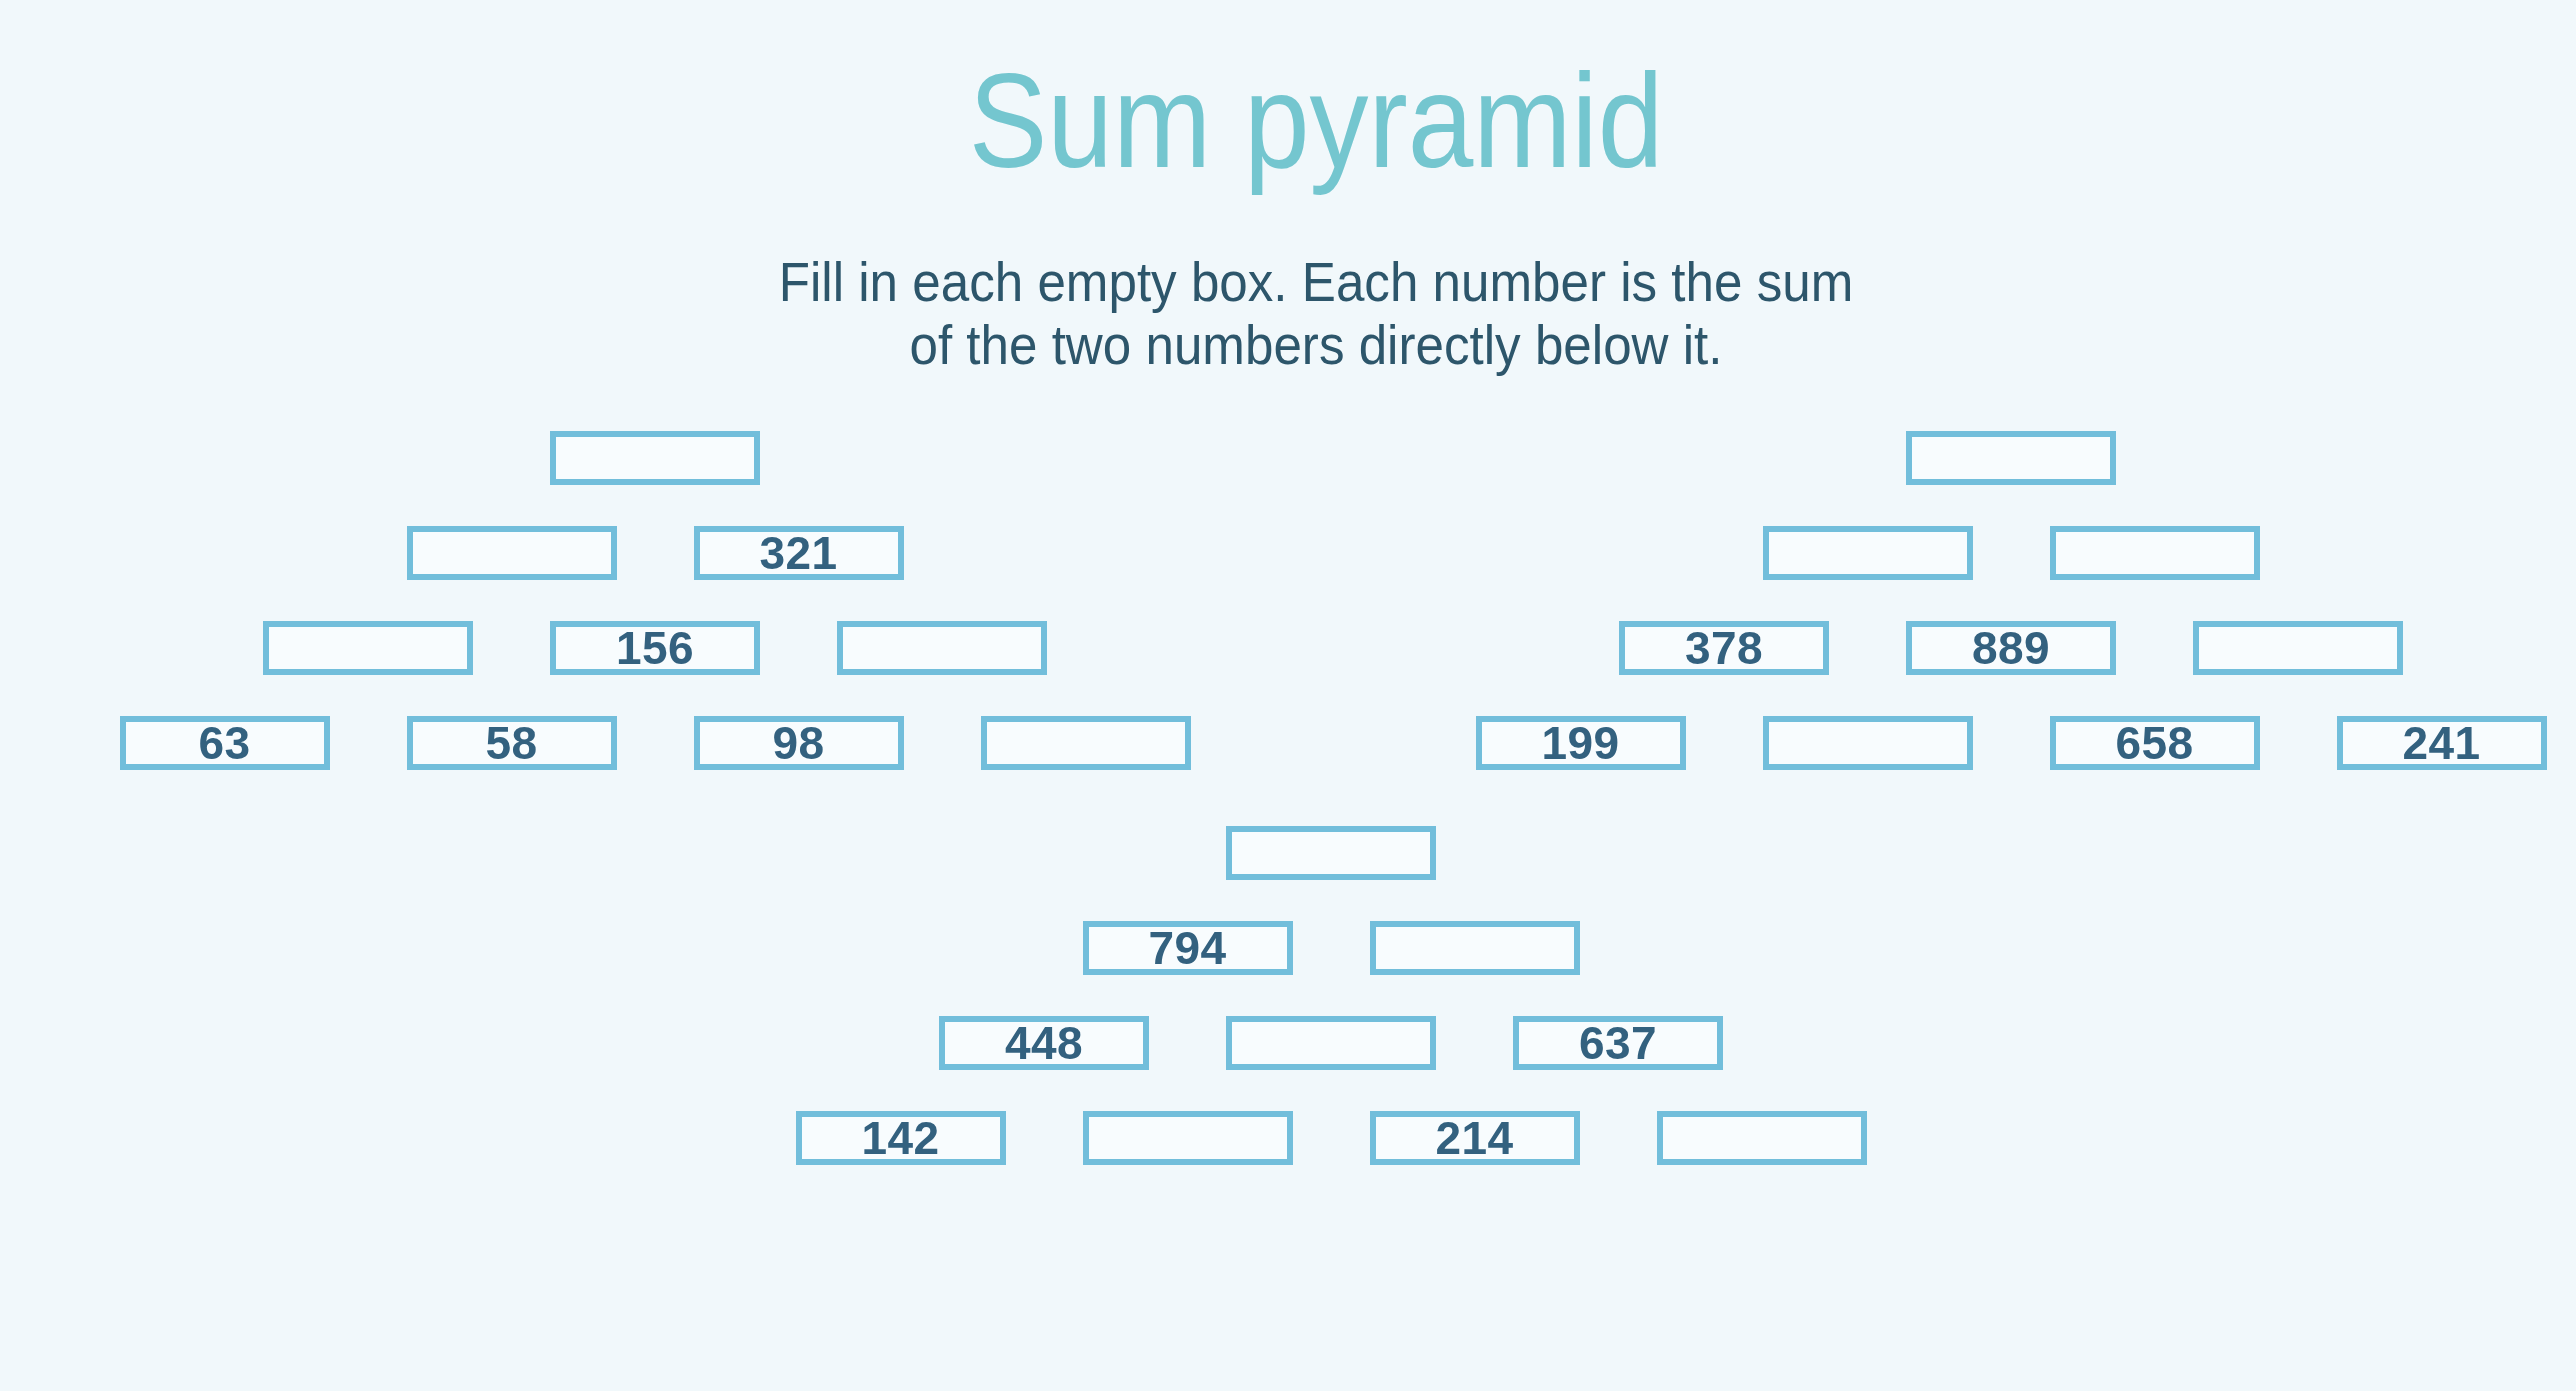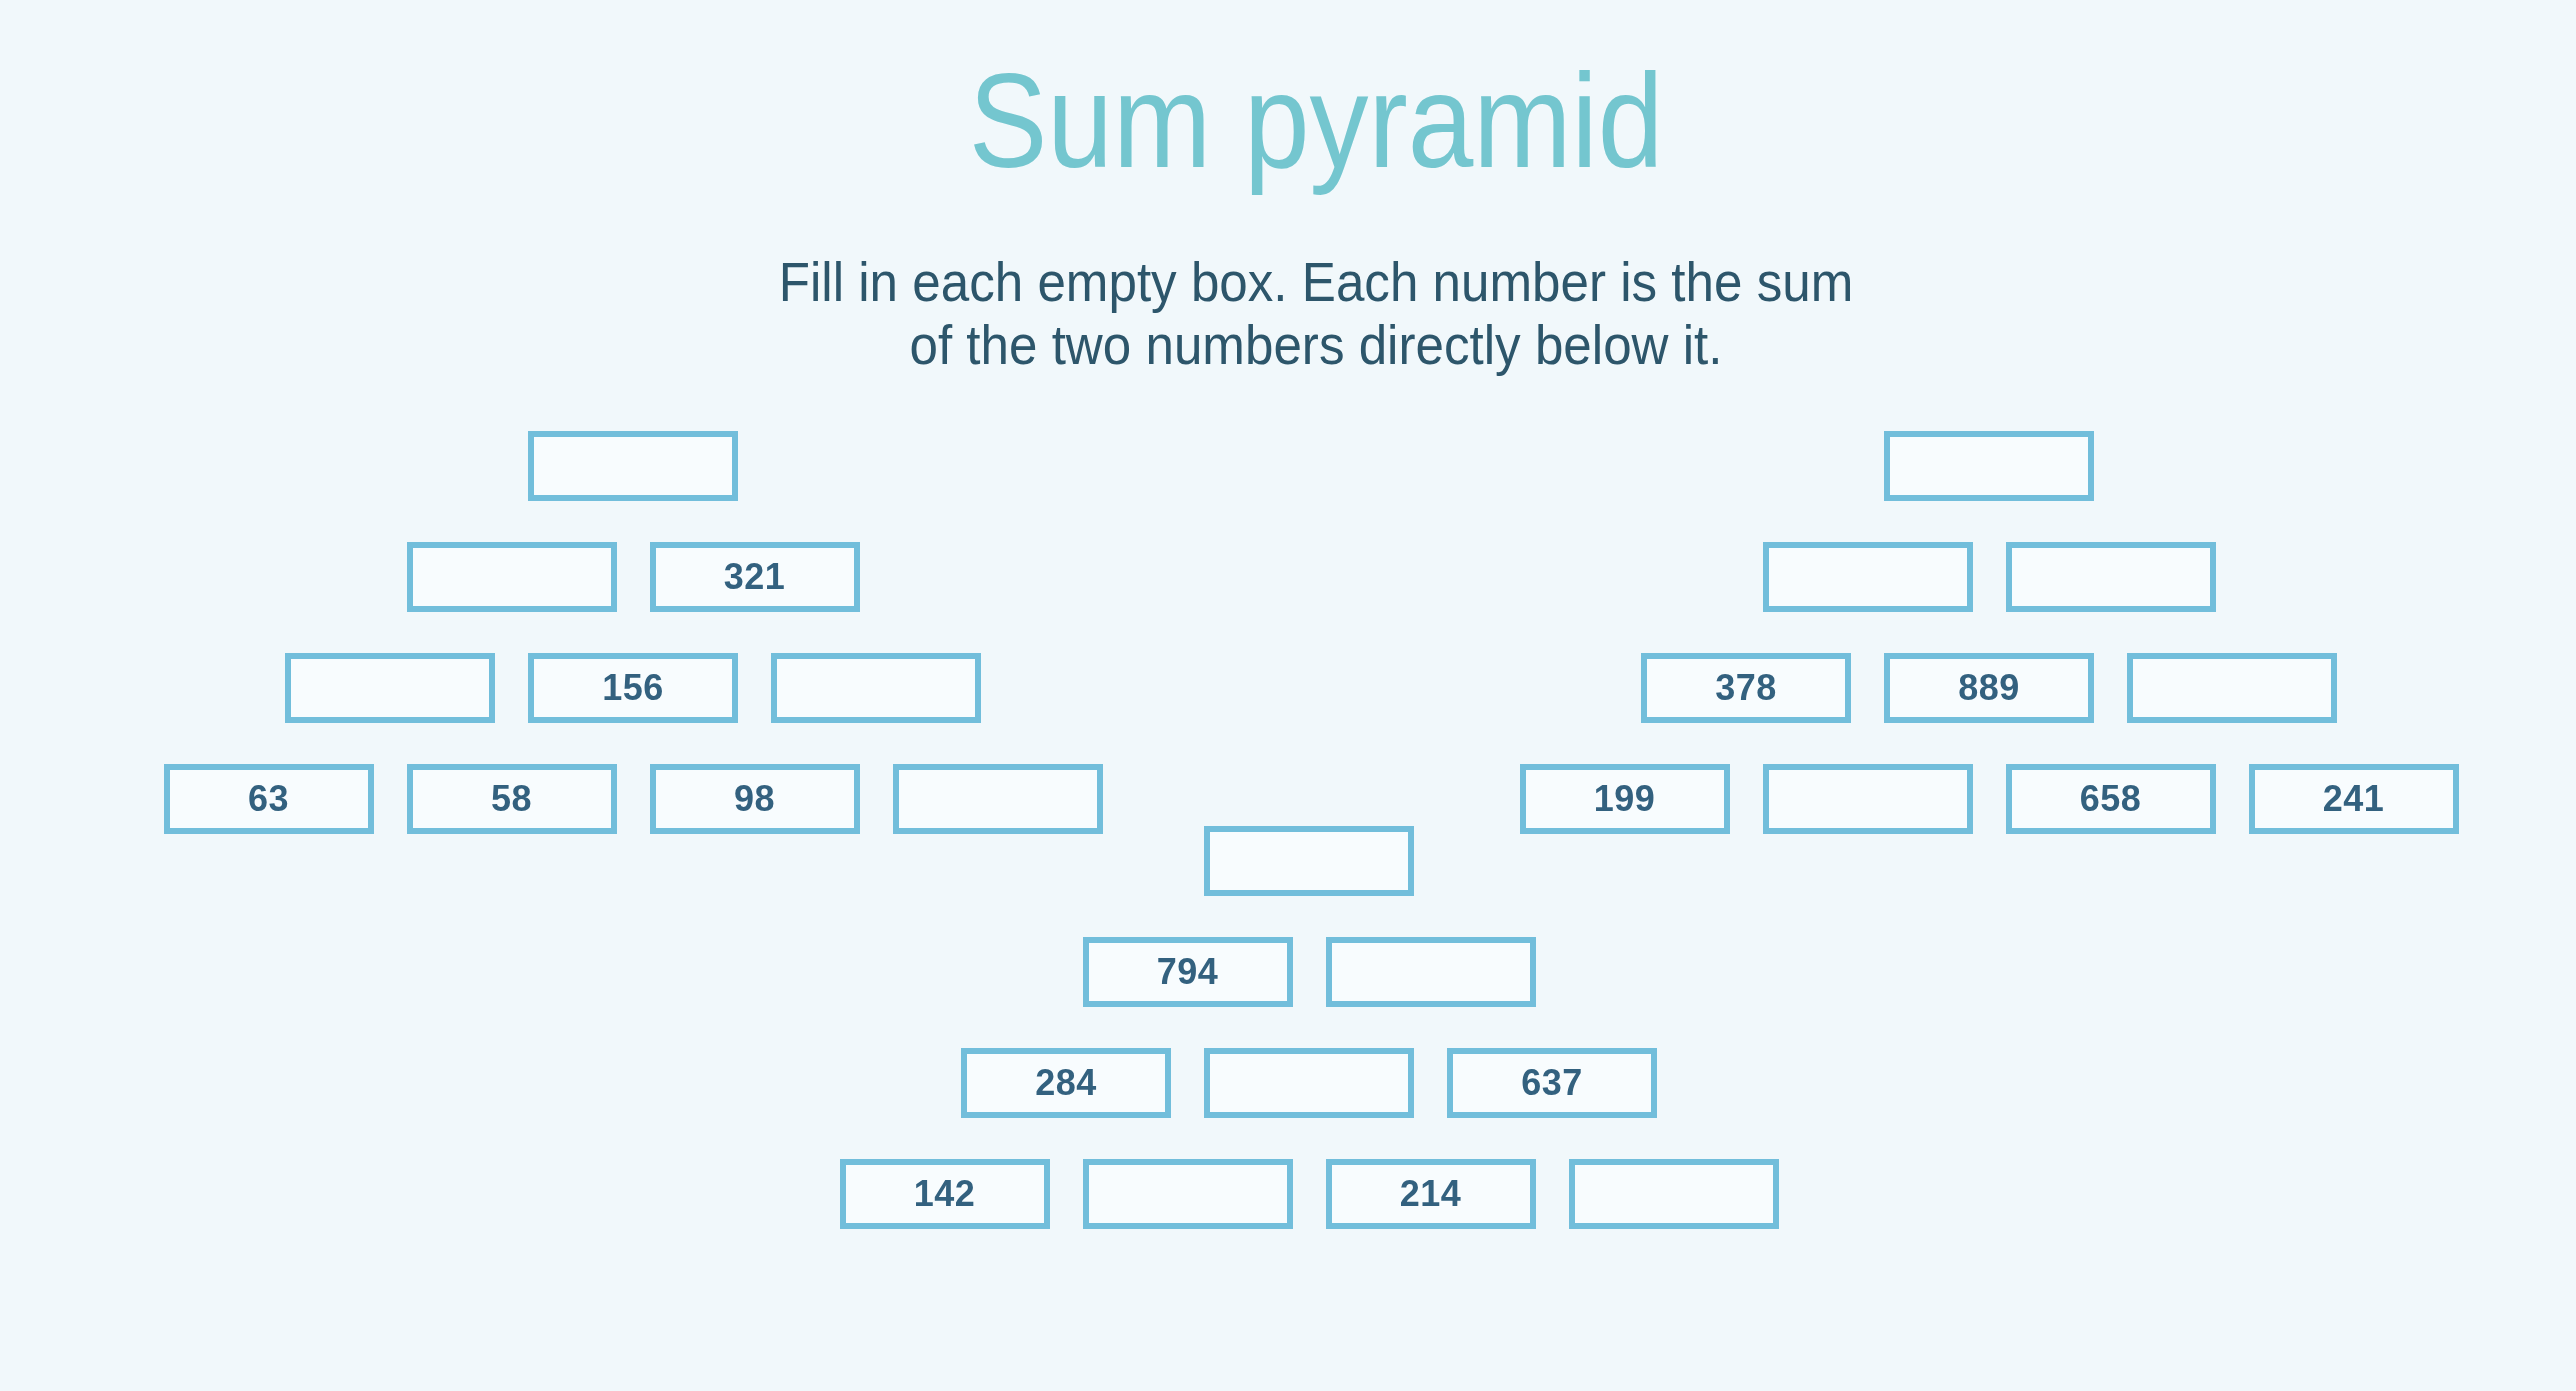--- a/index.html
+++ b/index.html
@@ -49,30 +49,31 @@
   }
   .pyramid-left{ left:163px; top:431px; }
   .pyramid-right{ left:1519px; top:431px; }
   .pyramid-center{ left:839px; top:826px; }
   .pyr-row{
     display:flex;
     gap:33px;
   }
   .box{
     width:210px;
-    height:70px;
+    height:54px;
     border:6.7px solid var(--box_border);
     background:var(--box_fill);
     display:flex;
     align-items:center;
     justify-content:center;
-    font-size:36px;
+    font-size:46px;
     font-weight:700;
     color:var(--number);
     letter-spacing:0.5px;
+    margin-left:44px;
   }
 </style>
 </head>
 <body>
 
 <div class="page-title">Sum pyramid</div>
 
 <div class="instructions">
   <div>Fill in each empty box. Each number is the sum</div>
   <div>of the two numbers directly below it.</div>
@@ -122,21 +123,21 @@
 
 <div class="pyramid pyramid-center">
   <div class="pyr-row">
     <div class="box"></div>
   </div>
   <div class="pyr-row">
     <div class="box">794</div>
     <div class="box"></div>
   </div>
   <div class="pyr-row">
-    <div class="box">284</div>
+    <div class="box">448</div>
     <div class="box"></div>
     <div class="box">637</div>
   </div>
   <div class="pyr-row">
     <div class="box">142</div>
     <div class="box"></div>
     <div class="box">214</div>
     <div class="box"></div>
   </div>
 </div>

